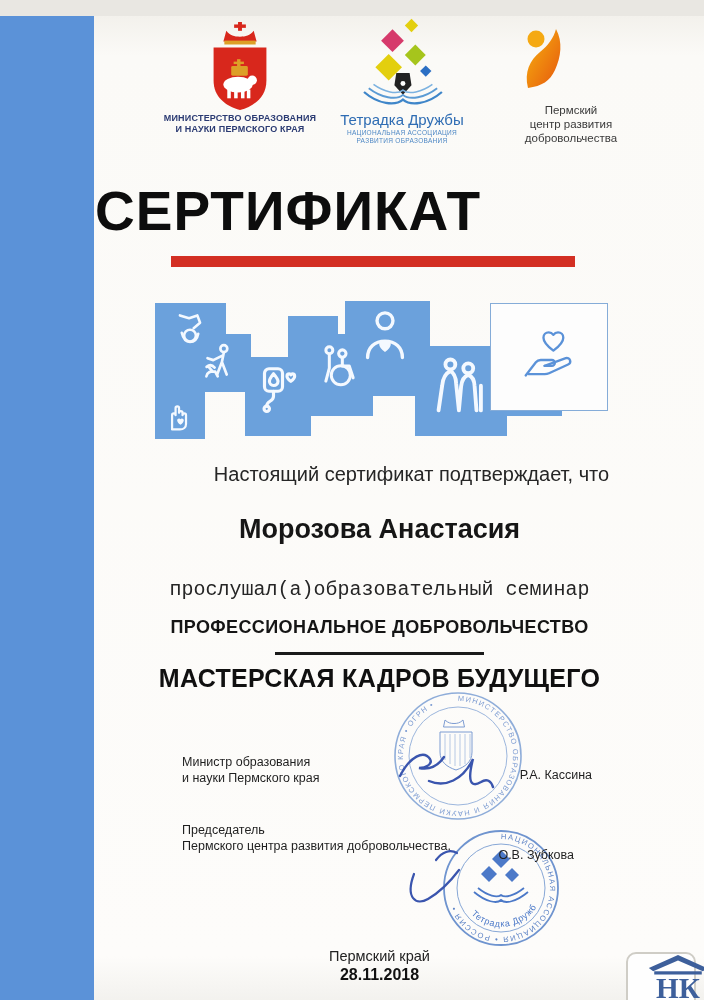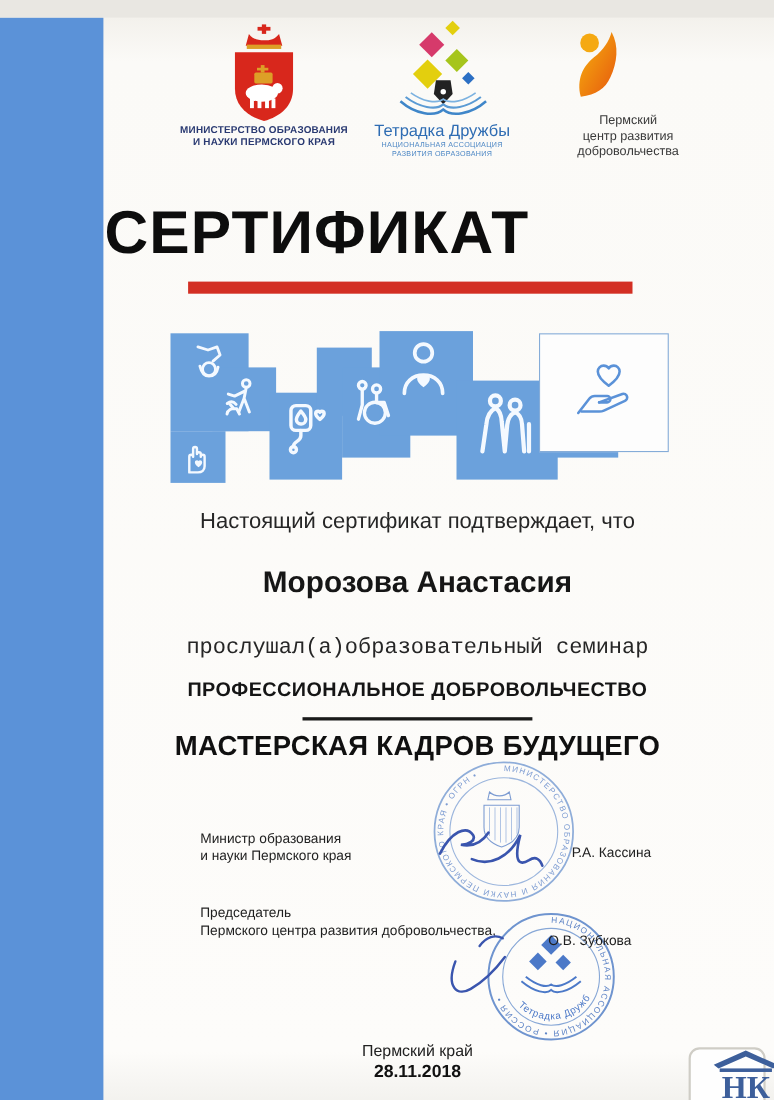--- a/index.html
+++ b/index.html
@@ -20,21 +20,21 @@
   .cert-title{position:absolute;left:95px;width:569px;top:163px;text-align:left;
     font-size:55px;font-weight:800;letter-spacing:1px;color:#0d0d0d;}
   .red-bar{position:absolute;left:171px;top:240px;width:404px;height:11px;background:#d32f23;}
   
   .blk{position:absolute;background:#6ba1dc;}
   .white-square{position:absolute;left:490px;top:287px;width:116px;height:106px;background:#fdfdfd;border:1.5px solid #85acd8;}
   .band-icon{position:absolute;}
   .band-icon svg{display:block;stroke:#f4f9ff;fill:none;stroke-width:1.4;stroke-linecap:round;stroke-linejoin:round;}
   
   .center-line{position:absolute;left:95px;width:569px;text-align:center;}
-  .confirm{top:447px;font-size:20px;color:#262626;}
+  .confirm{top:447px;font-size:20px;color:#262626;padding-left:32px;}
   .recipient{top:498px;font-size:27px;font-weight:bold;color:#161616;}
   .course{top:562px;font-size:20px;color:#262626;font-family:Liberation Mono, monospace;}
   .program1{top:601px;font-size:18px;font-weight:bold;letter-spacing:.4px;color:#151515;}
   .divider{position:absolute;left:275px;top:636px;width:209px;height:3px;background:#1a1a1a;}
   .program2{top:648px;font-size:25px;font-weight:800;letter-spacing:.3px;color:#101010;}
   
   .role{position:absolute;left:182px;font-size:12.5px;line-height:16px;color:#1f1f1f;}
   .sig-name{position:absolute;font-size:12.5px;color:#1f1f1f;}
   .stamp{position:absolute;}
   

